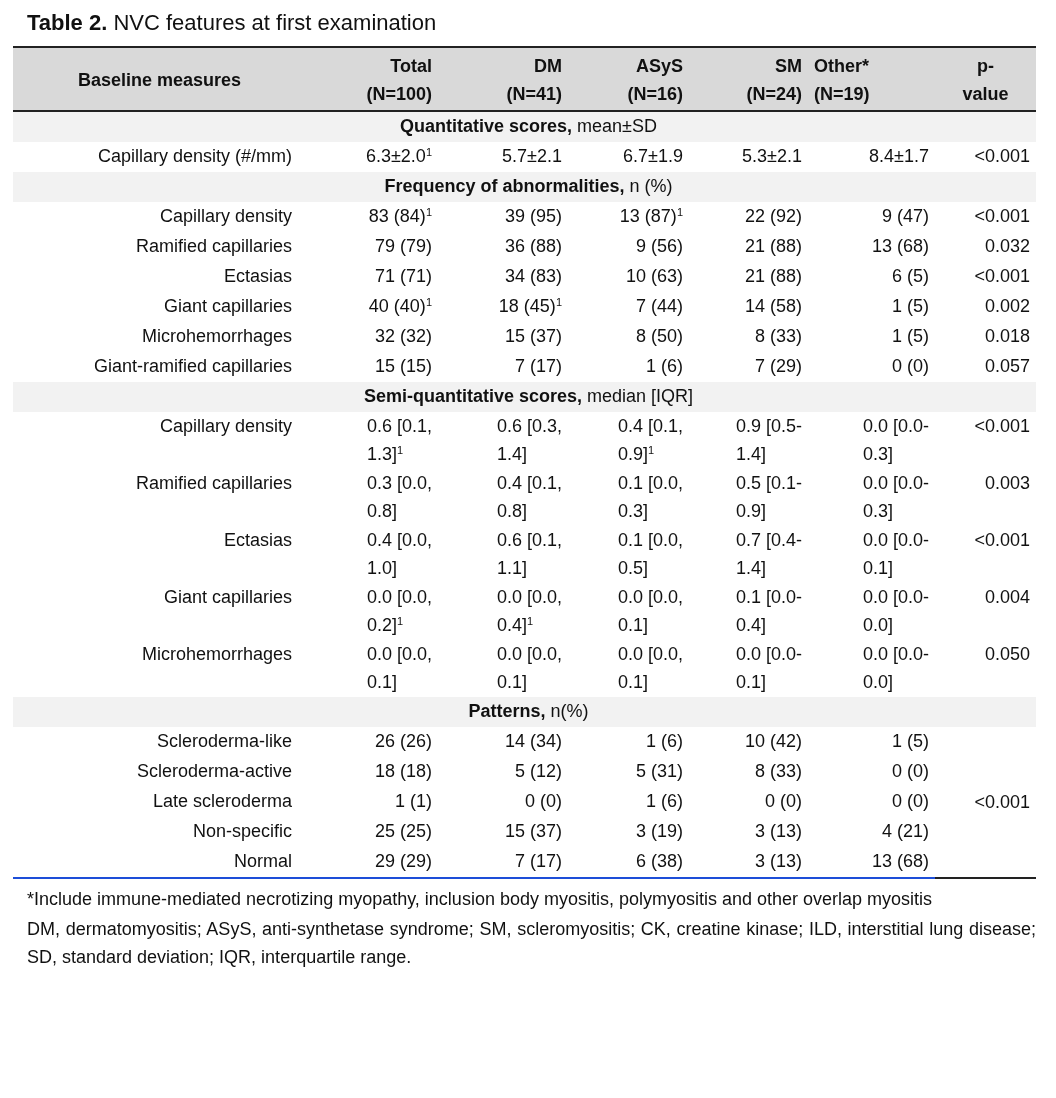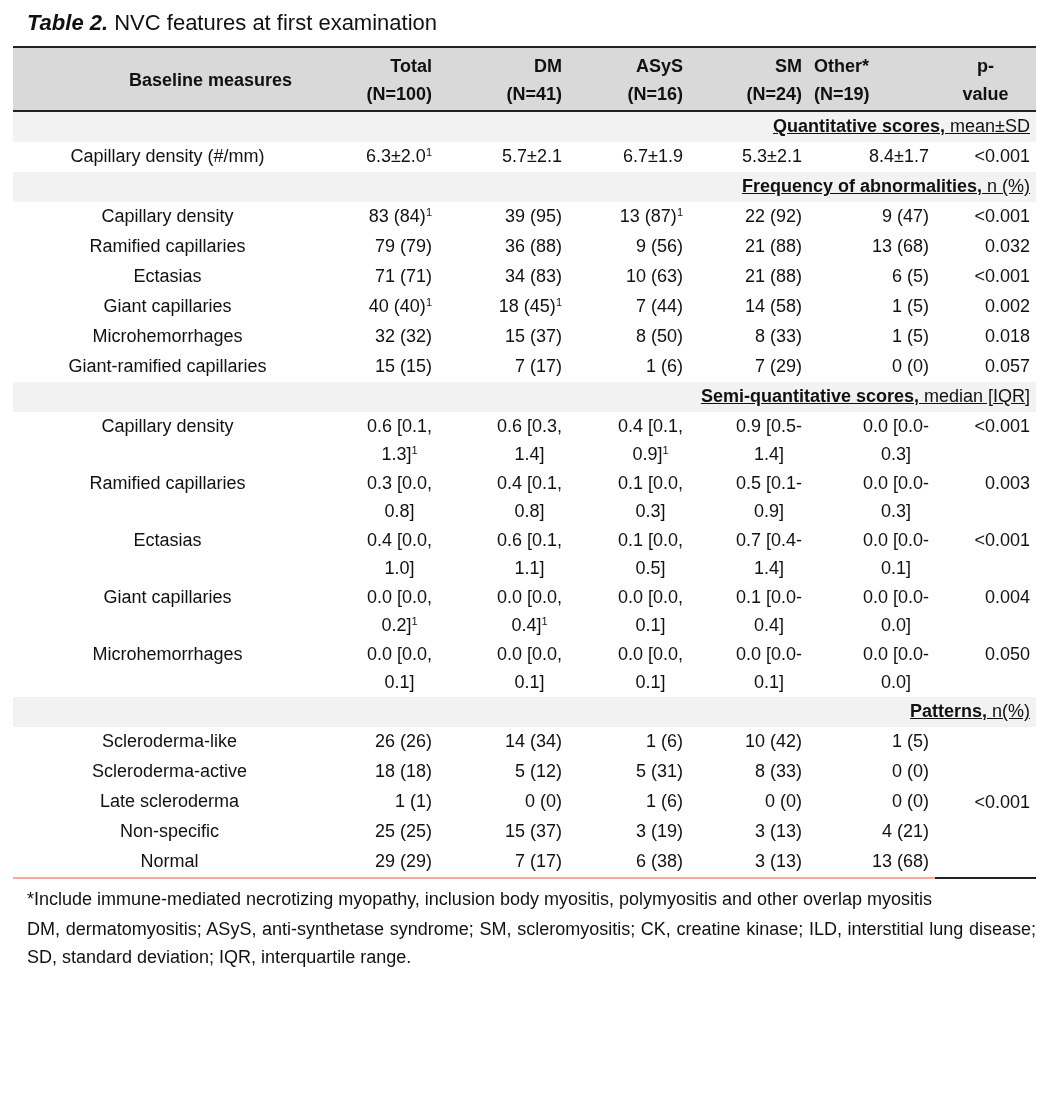--- a/index.html
+++ b/index.html
@@ -6,51 +6,51 @@
   body {
     width: 1056px; height: 1098px; overflow: hidden;
     font-family: "Liberation Sans", "DejaVu Sans", sans-serif;
     color: #111111;
   }
   .page { position: relative; padding: 8px 0 0 0; }
   .caption {
     margin: 0 0 0 27px;
     font-size: 22px; line-height: 30px; height: 38px;
   }
-  .caption .lead { font-weight: bold; font-style: italic; }
+  .caption .lead { font-weight: bold; }
   table {
     margin-left: 13px;
     width: 1023px;
     border-collapse: collapse;
     table-layout: fixed;
     font-size: 18px;
   }
   col.c0 { width: 285px; }
   col.c1 { width: 140px; }
   col.c2 { width: 130px; }
   col.c3 { width: 121px; }
   col.c4 { width: 119px; }
   col.c5 { width: 127px; }
   col.c6 { width: 101px; }
   thead tr { background: #d9d9d9; }
   thead th {
     font-weight: bold; text-align: right; vertical-align: bottom;
     padding: 4px 6px 2px 6px; line-height: 28px;
     border-top: 2px solid #222; border-bottom: 2px solid #222;
   }
-  thead th.first { text-align: right; vertical-align: middle; padding-left: 14px; }
+  thead th.first { text-align: center; vertical-align: middle; padding-left: 14px; }
   thead th.pv { text-align: center; }
   td { padding: 0 6px; line-height: 28px; height: 30px; text-align: right; vertical-align: top; white-space: nowrap; }
-  td.label { text-align: center; padding-left: 30px; }
-  tr.section td { background: #f2f2f2; text-align: right; padding-left: 14px; height: 30px; text-decoration: underline; }
+  td.label { text-align: right; padding-left: 30px; }
+  tr.section td { background: #f2f2f2; text-align: center; padding-left: 14px; height: 30px; }
   tr.section .strong { font-weight: bold; }
   tr.semi td { height: 57px; white-space: normal; }
-  tr.semi td .cellwrap { display: inline-block; text-align: center; line-height: 28px; }
+  tr.semi td .cellwrap { display: inline-block; text-align: left; line-height: 28px; }
   tr.pattern td.label { padding-left: 34px; }
-  tbody tr:last-child td { border-bottom: 2px solid #fca5a5; }
+  tbody tr:last-child td { border-bottom: 2px solid #1d4ed8; }
   sup { font-size: 11px; line-height: 0; vertical-align: 6px; }
   .notes {
     margin: 6px 20px 0 27px;
     font-size: 18px; line-height: 28px; text-align: justify;
   }
   .notes p { margin: 0 0 2px 0; }
 </style>
 </head>
 <body>
 

